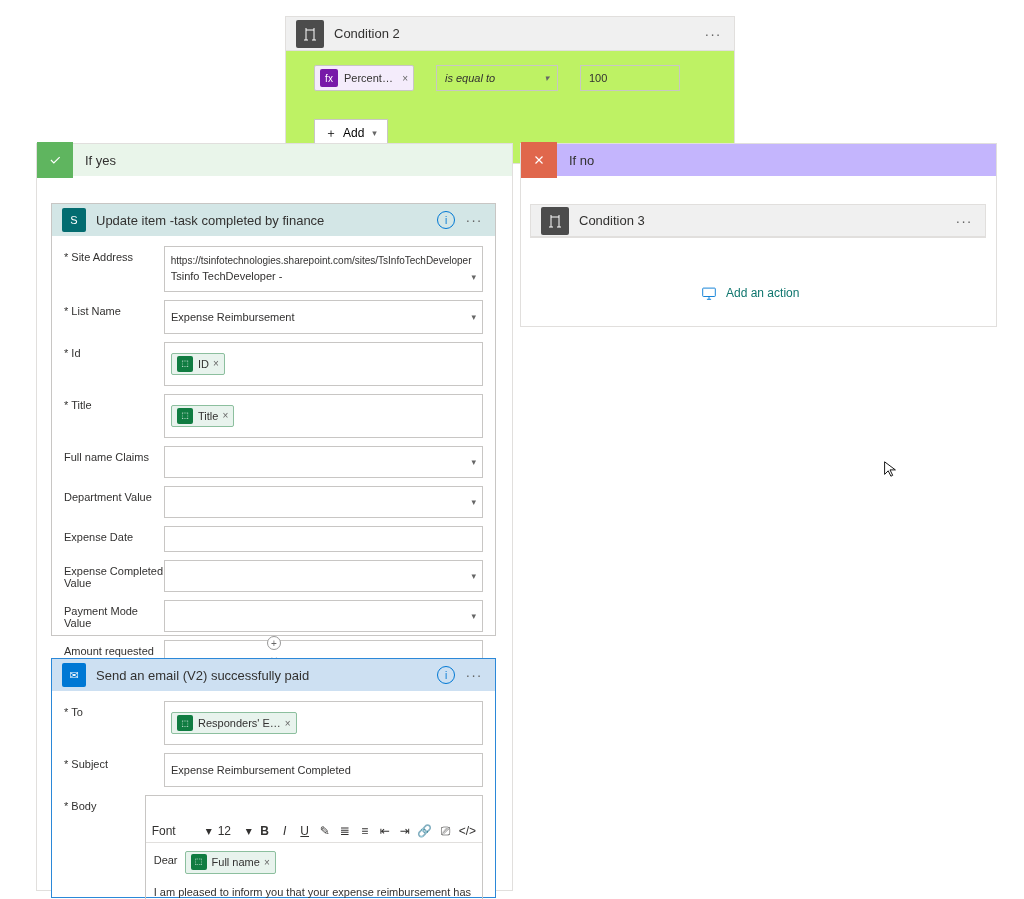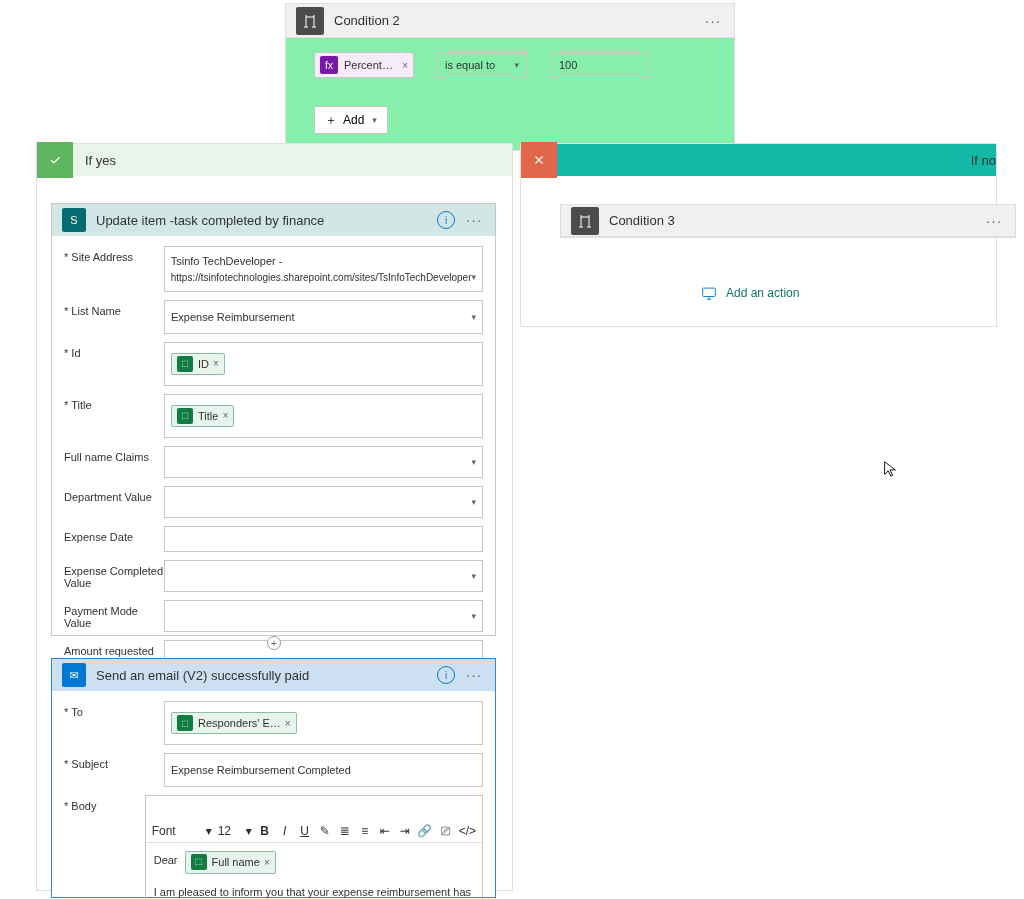--- a/index.html
+++ b/index.html
@@ -1,50 +1,50 @@
 <!DOCTYPE html>
 <html><head>
   <meta charset="utf-8">
   <style>
     * { box-sizing: border-box; font-family: "Segoe UI", -apple-system, sans-serif; }
     body { margin: 0; background: #fff; font-size: 12px; color: #323130; }
     .canvas { position: relative; width: 1024px; height: 899px; overflow: hidden; }
 
     
     .cond-top {
-      position: absolute; left: 285px; top: 3px; width: 450px;
-      border: 1px solid #e1dfdd; background: #86efac;
+      position: absolute; left: 285px; top: 16px; width: 450px;
+      border: 1px solid #e1dfdd; background: #bef264;
     }
     .cond-head {
       display:flex; align-items:center; background:#f0f0f0; height:34px; padding:0 10px; border-bottom:1px solid #e1dfdd;
     }
     .cond-icon { width:28px;height:28px;background:#4c4c4c;border-radius:2px;display:flex;align-items:center;justify-content:center;margin-right:10px; }
     .cond-icon svg{width:16px;height:16px;stroke:#fff;fill:none;stroke-width:1.5;}
     .cond-title { flex:1; font-size:13px; }
     .ellipsis { width:22px; text-align:center; color:#666; font-size:14px; letter-spacing:1px; cursor:pointer;}
     .cond-body { padding:14px 28px 16px 28px; }
     .cond-row { display:flex; gap:22px; margin-bottom:10px;}
     .pill-fx { display:flex;align-items:center;border:1px solid #c8c6c4;padding:3px 5px;background:#f4ecfb;border-radius:2px; width:100px;}
     .pill-fx .fx{width:18px;height:18px;background:#7719a8;color:#fff;font-size:10px;display:flex;align-items:center;justify-content:center;border-radius:2px;margin-right:6px;}
     .pill-fx .txt{flex:1;white-space:nowrap;overflow:hidden;text-overflow:ellipsis;font-size:11px;}
     .pill-fx .x{color:#666;font-size:10px;margin-left:4px;cursor:pointer;}
-    .dd { border:1px solid #c8c6c4;display:flex;align-items:center;padding:0 8px;height:26px;font-size:11px;width:92px;justify-content:space-between;}
+    .dd { border:1px solid #c8c6c4;display:flex;align-items:center;padding:0 8px;height:26px;font-size:11px;width:122px;justify-content:space-between;font-style:italic;}
     .dd .chev{font-size:9px;color:#666;}
     .txtin { border:1px solid #c8c6c4;height:26px;padding:0 8px;font-size:11px;width:100px;display:flex;align-items:center;}
     .addbtn { border:1px solid #c8c6c4;height:28px;padding:0 10px;display:inline-flex;align-items:center;gap:6px;font-size:12px;background:#fff;cursor:pointer;}
     .addbtn .plus{font-size:12px;}
     .addbtn .chev{font-size:9px;color:#666;margin-left:2px;}
 
     
     .branch { position:absolute; width:477px; border:1px solid #e1dfdd; background:#fff;}
     .branch-yes { left:36px; top:143px; height:748px; }
     .branch-no  { left:520px; top:143px; height:184px;}
     .branch-head { height:32px; display:flex;align-items:center; font-size:13px;}
     .branch-head.yes{background:#e9f5ea;}
-    .branch-head.no {background:#14b8a6;justify-content:space-between;}
+    .branch-head.no {background:#c4b5fd;}
     .branch-head .sq{width:36px;height:36px;display:flex;align-items:center;justify-content:center;margin-right:12px;}
     .branch-head.yes .sq{background:#5fb55f;}
     .branch-head.no  .sq{background:#e0674c;}
     .branch-head .sq svg{width:14px;height:14px;stroke:#fff;stroke-width:2;fill:none;}
 
     
     .card { position:absolute; width:445px; border:1px solid #c8c6c4; background:#fff; }
     .card-head { height:32px;display:flex;align-items:center;padding:0 10px; font-size:13px;}
     .card-head .ic{width:24px;height:24px;border-radius:2px;display:flex;align-items:center;justify-content:center;margin-right:10px;color:#fff;font-size:11px;}
     .card-head .ttl{flex:1;}
@@ -80,21 +80,21 @@
     .tbar{display:flex;align-items:flex-end;gap:6px;padding:4px 6px;border-bottom:1px solid #e1dfdd;font-size:12px;margin-top:24px;}
     .tsel{border:none;font-size:12px;width:60px;display:flex;align-items:center;justify-content:space-between;}
     .tbar .ti{cursor:pointer;min-width:14px;text-align:center;font-size:12px;color:#323130;}
     .tbar .ti.b{font-weight:bold;}
     .tbar .ti.i{font-style:italic;}
     .tbar .ti.u{text-decoration:underline;}
     .ebody{padding:8px 8px;font-size:11px;line-height:1.5;}
     .ebody p{margin:0 0 10px 0;}
 
     
-    .cond3{position:absolute;left:560px;top:204px;width:456px;border:1px solid #e1dfdd;}
+    .cond3{position:absolute;left:530px;top:204px;width:456px;border:1px solid #e1dfdd;}
     .cond3 .cond-head{background:#f0f0f0;height:32px;}
     .addact{position:absolute;left:700px;top:286px;display:flex;align-items:center;gap:8px;color:#0f766e;font-size:12px;cursor:pointer;}
     .addact svg{width:18px;height:14px;fill:none;stroke:#0078d4;stroke-width:1.3;}
 
     .cursor{position:absolute;left:882px;top:460px;}
     .cursor svg{width:16px;height:18px;fill:none;stroke:#000;stroke-width:1;}
   </style>
 </head>
 <body>
 
@@ -167,22 +167,22 @@
       <div class="info">i</div>
       <div class="ellipsis">···</div>
     </div>
     <div class="card-body">
       <div class="frow">
         <div class="flab"><span class="req">Site Address</span></div>
         <div class="fval">
             <div class="input tall">
           <div style="display:flex;width:100%;justify-content:space-between;align-items:flex-end;">
             <div>
+              <div style="font-size:10px;">https://tsinfotechnologies.sharepoint.com/sites/TsInfoTechDeveloper</div>
               <div>Tsinfo TechDeveloper -</div>
-              <div style="font-size:10px;">https://tsinfotechnologies.sharepoint.com/sites/TsInfoTechDeveloper</div>
             </div>
             <span class="chev">▾</span>
           </div>
         </div>
           </div>
       </div>
       <div class="frow">
         <div class="flab"><span class="req">List Name</span></div>
         <div class="fval">
             <div class="input">

